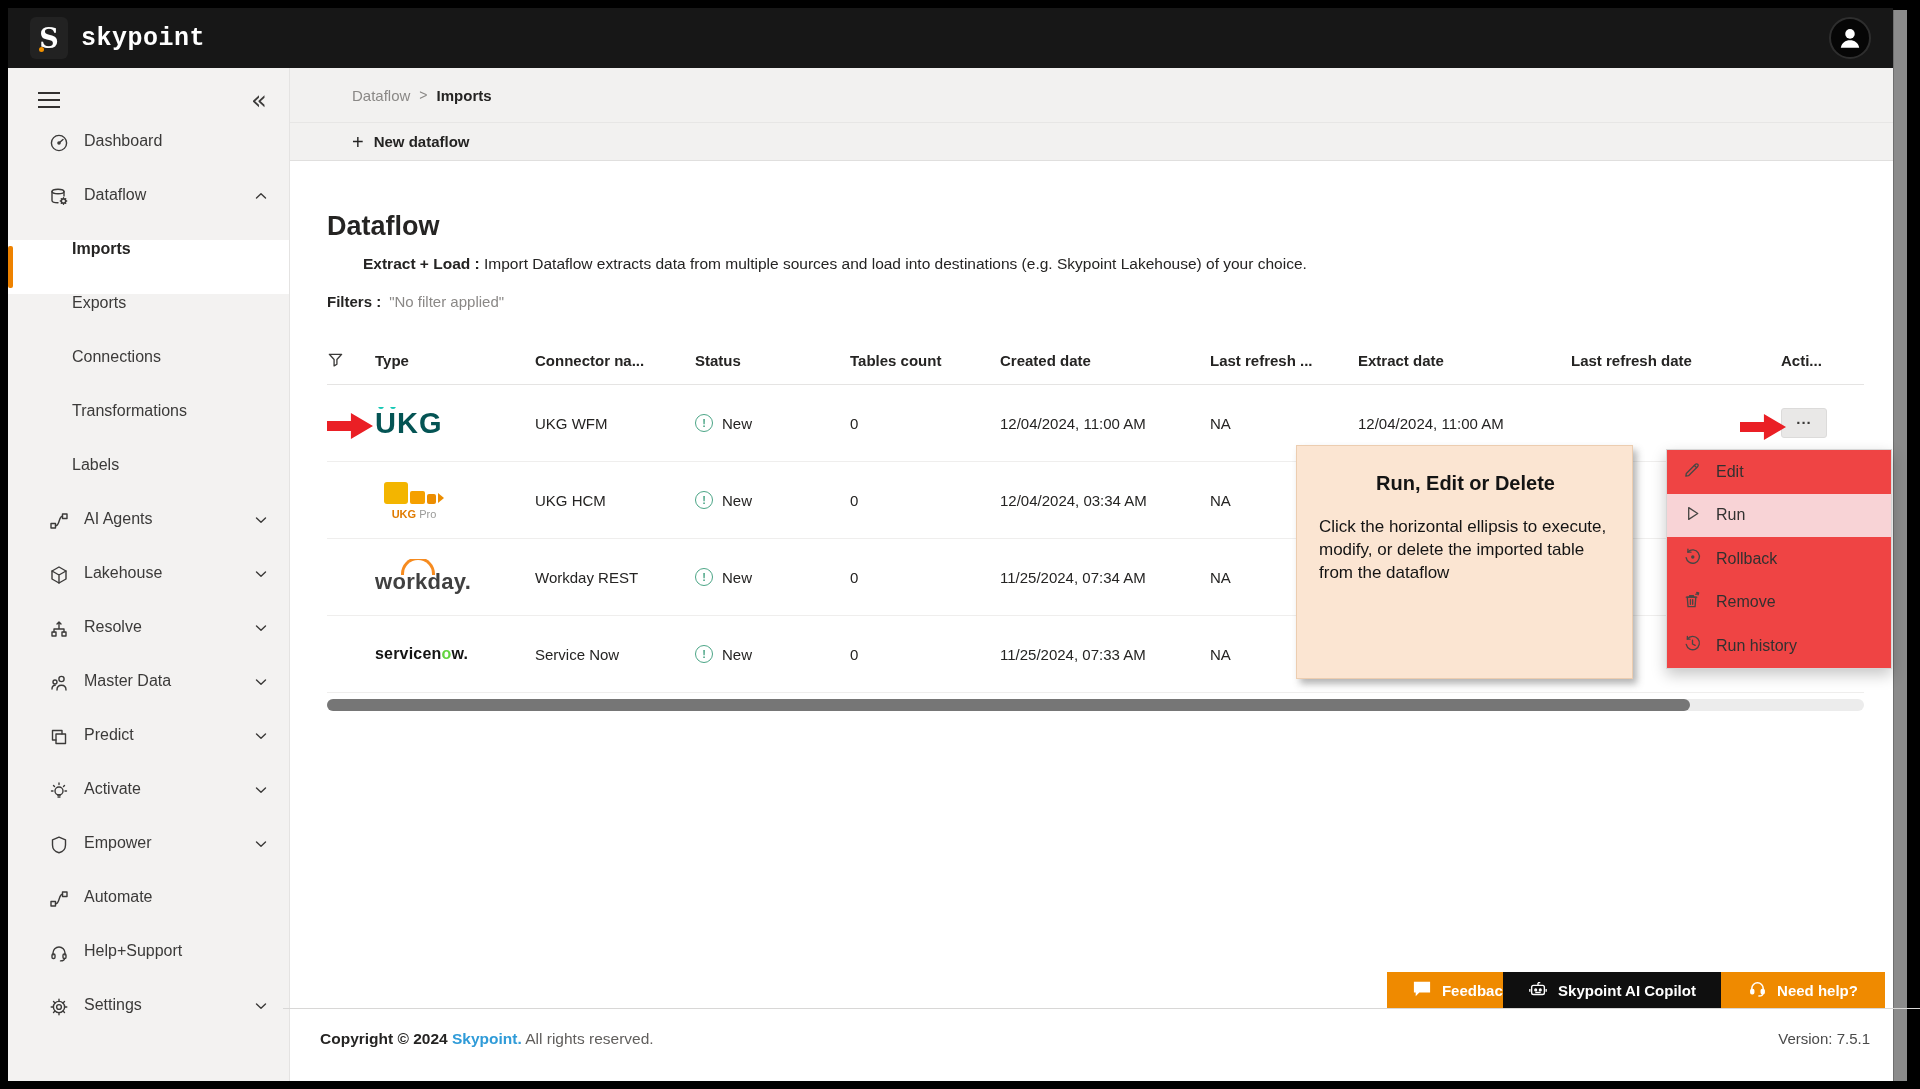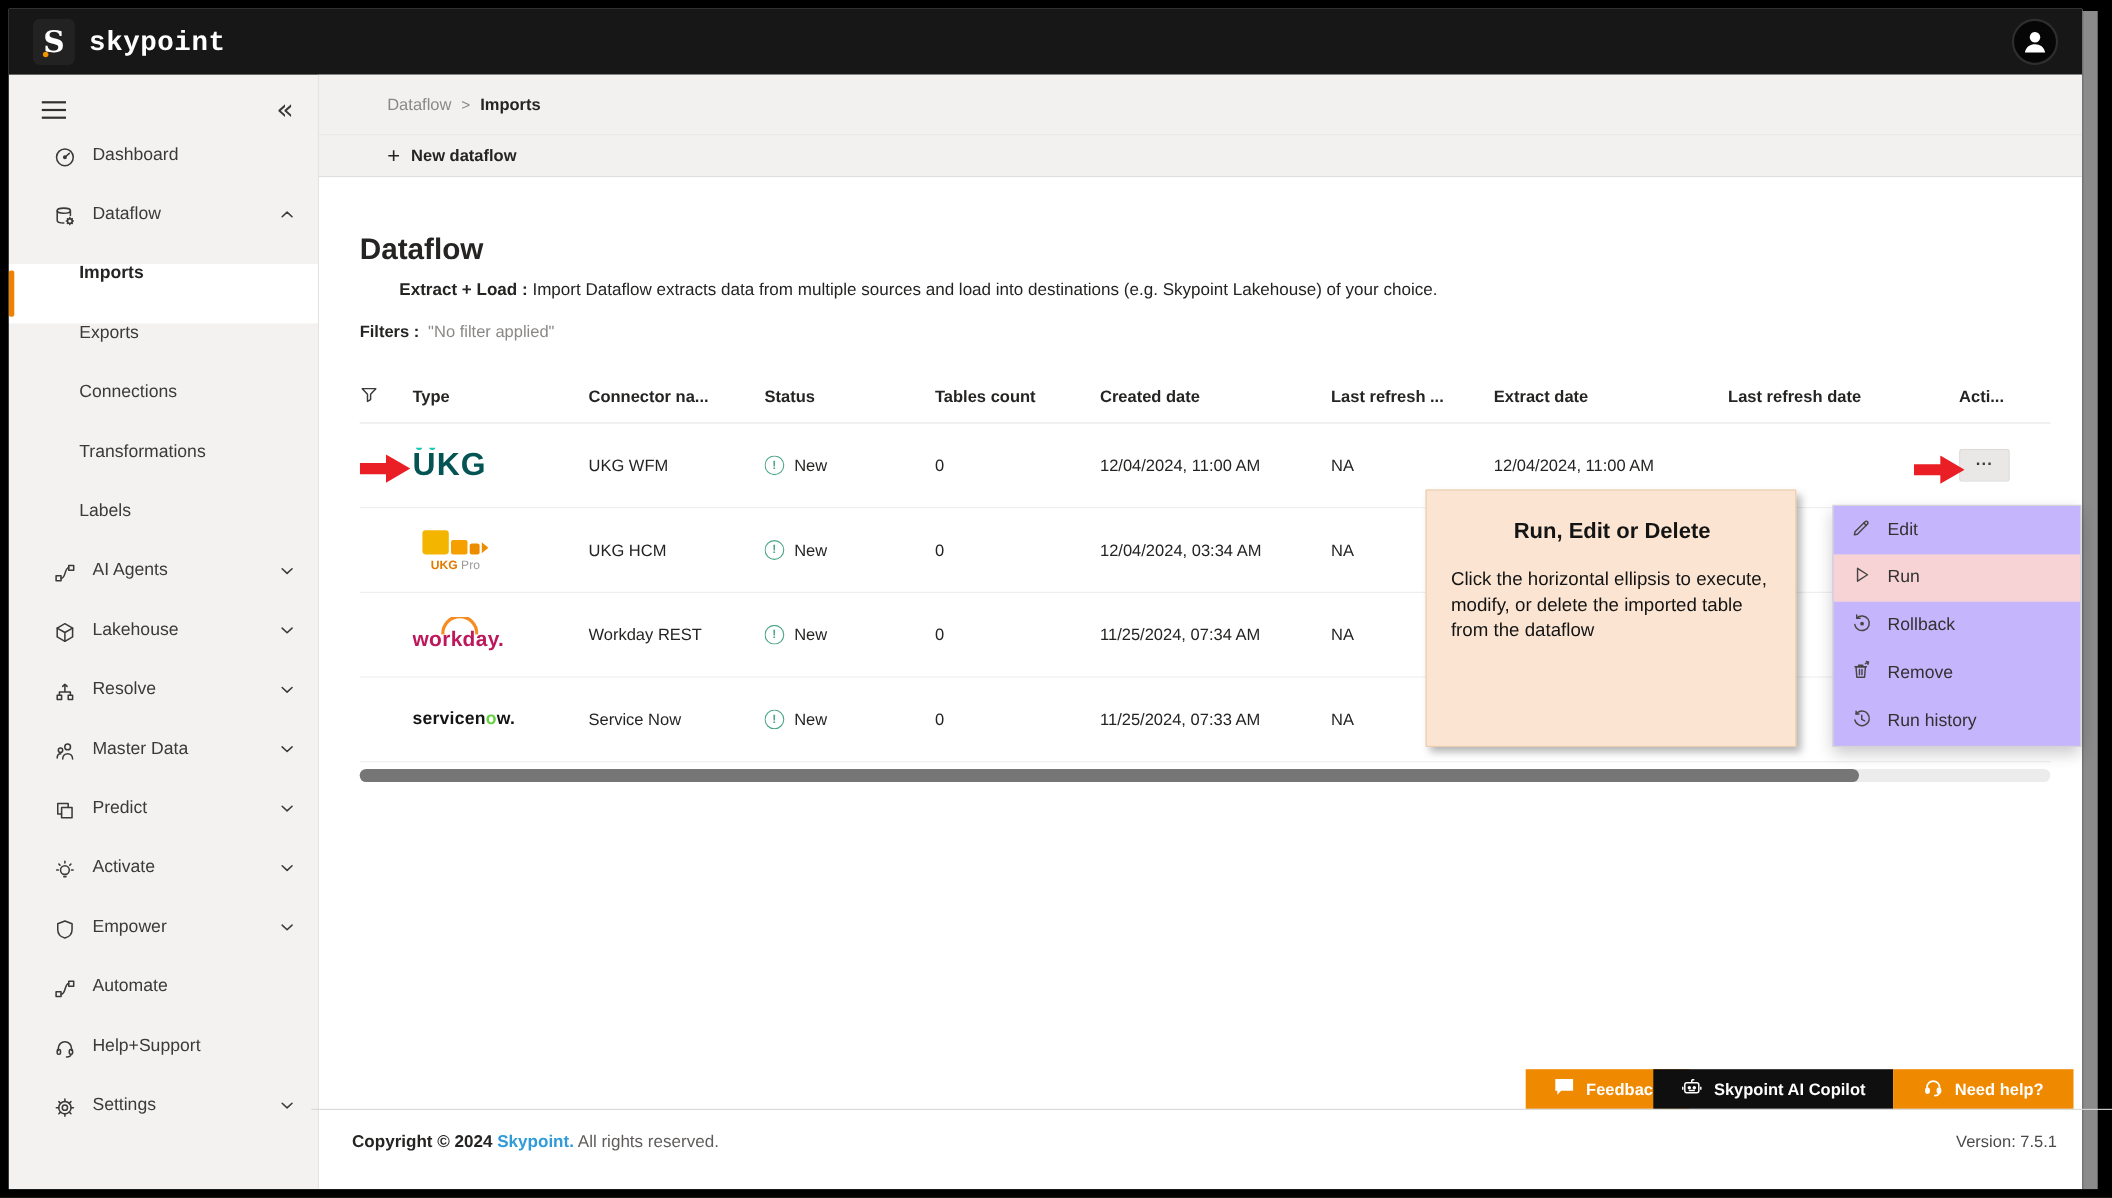--- a/index.html
+++ b/index.html
@@ -70,30 +70,30 @@
   .ukgpro .gfx{display:flex;align-items:flex-end;gap:2px;height:24px;}
   .ukgpro .b1{width:24px;height:22px;background:#f3b500;border-radius:3px;}
   .ukgpro .b2{width:15px;height:13px;background:#f5a000;border-radius:2px;}
   .ukgpro .b3{width:9px;height:10px;background:#ec8d00;border-radius:2px;}
   .ukgpro .b4{width:0;height:0;border-left:6px solid #ec8d00;border-top:5px solid transparent;border-bottom:5px solid transparent;margin-bottom:1px;}
   .ukgpro .cap{font-size:11px;margin-top:4px;}
   .ukgpro .cap .u{color:#e07b00;font-weight:700;}
   .ukgpro .cap .p{color:#9a9a98;}
   .workday{position:relative;display:inline-block;padding-top:10px;}
   .workday .arc{position:absolute;left:26px;top:-2px;width:34px;height:18px;border:3.5px solid #f68b1f;border-bottom:none;border-radius:17px 17px 0 0;}
-  .workday .wd{color:#be185d;font-weight:700;font-size:19px;letter-spacing:.3px;}
+  .workday .wd{color:#404040;font-weight:700;font-size:22px;letter-spacing:.3px;}
   .snow{font-weight:700;font-size:16px;color:#141414;letter-spacing:.2px;}
   .snow .g{color:#63d43f;}
 
   
   .red-arrow{position:absolute;width:46px;height:28px;background:#ea1f25;clip-path:polygon(0 32%,52% 32%,52% 4%,100% 50%,52% 96%,52% 68%,0 68%);filter:drop-shadow(1px 2px 2px rgba(0,0,0,.35));}
   .callout{position:absolute;left:1296px;top:445px;width:337px;height:234px;background:#fbe5d2;border:1px solid #eccdb0;box-shadow:4px 5px 7px rgba(90,90,90,.45);padding:26px 20px 0 22px;}
   .callout h3{font-size:20px;font-weight:700;color:#141414;text-align:center;}
   .callout p{margin-top:20px;font-size:17px;color:#141414;line-height:23px;}
-  .menu{position:absolute;left:1666px;top:459px;width:226px;background:#c4b5fd;border:1px solid #d6d6d6;box-shadow:0 6px 14px rgba(0,0,0,.22);padding:0;}
+  .menu{position:absolute;left:1666px;top:449px;width:226px;background:#ef4444;border:1px solid #d6d6d6;box-shadow:0 6px 14px rgba(0,0,0,.22);padding:0;}
   .mi{height:43.5px;display:flex;align-items:center;gap:14px;padding:0 16px;font-size:16px;color:#323130;cursor:pointer;}
   .mi.hl{background:#f8d3d6;}
   .mi svg{flex:none;}
 
   
   .fbtn{position:absolute;height:36px;display:flex;align-items:center;justify-content:center;gap:10px;color:#fff;font-weight:700;font-size:15px;cursor:pointer;}
   .fbtn.orange{background:#ef8a00;}
   .fbtn.black{background:#0f0f0f;}
   .feedback{left:1352px;top:972px;width:149px;margin-left:35px;}
   .copilot{left:1503px;top:972px;width:218px;}

